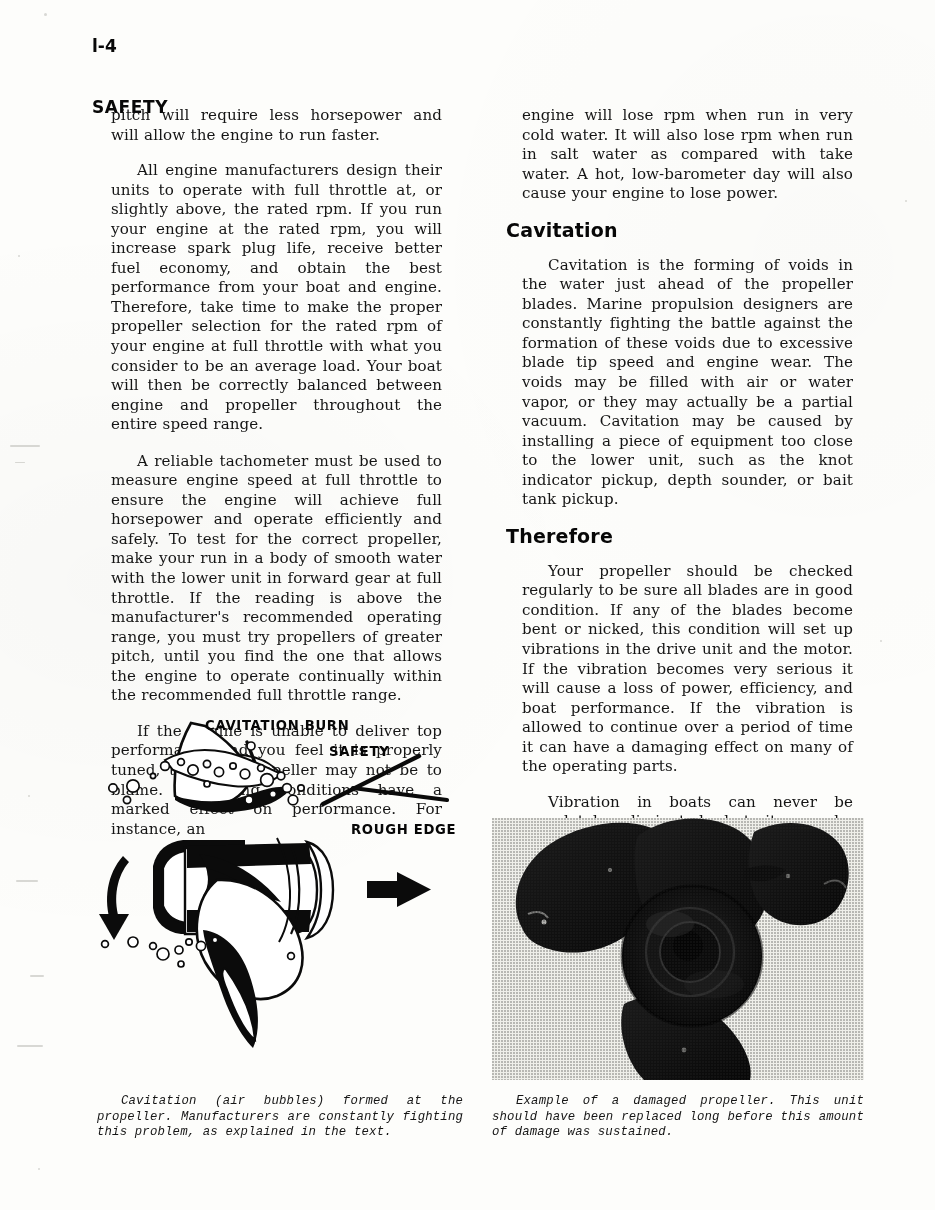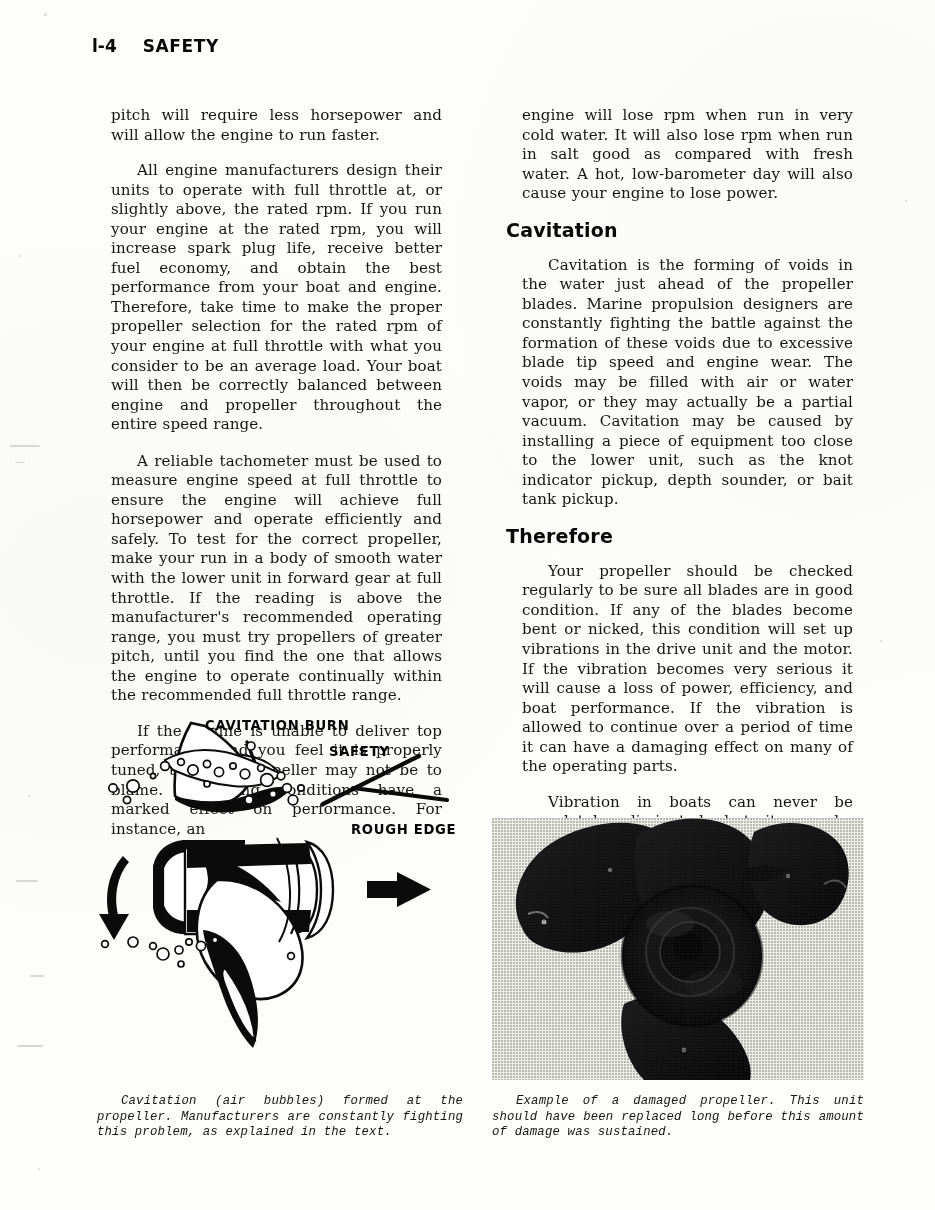--- a/index.html
+++ b/index.html
@@ -21,22 +21,23 @@
   }
   
   .speck{position:absolute;background:#b9b9b4;border-radius:50%;opacity:.55;}
 
   
   .runhead{
     position:absolute;left:92px;top:36px;
     font-family:"DejaVu Sans", sans-serif;
     font-weight:bold;font-size:17px;letter-spacing:.6px;
     color:#080808;
-    display:flex;align-items:baseline;gap:26px;
+    display:flex;align-items:baseline;gap:41px;
     white-space:pre;
+    flex-direction:column;
   }
   .runhead .folio{letter-spacing:0px;}
 
   
   .col{
     position:absolute;top:90px;width:363px;
     font-size:15.1px;line-height:19.55px;
     text-align:justify;
     text-justify:inter-word;
     color:#151515;
@@ -123,21 +124,21 @@
   </div>
 
   <div class="col left">
     <p class="noind">pitch will require less horsepower and will allow the engine to run faster.</p>
     <p>All engine manufacturers design their units to operate with full throttle at, or slightly above, the rated rpm. If you run your engine at the rated rpm, you will increase spark plug life, receive better fuel economy, and obtain the best performance from your boat and engine. Therefore, take time to make the proper propeller selection for the rated rpm of your engine at full throttle with what you consider to be an average load. Your boat will then be correctly balanced between engine and propeller throughout the entire speed range.</p>
     <p class="gap">A reliable tachometer must be used to measure engine speed at full throttle to ensure the engine will achieve full horsepower and operate efficiently and safely. To test for the correct propeller, make your run in a body of smooth water with the lower unit in forward gear at full throttle. If the reading is above the manufacturer's recommended operating range, you must try propellers of greater pitch, until you find the one that allows the engine to operate continually within the recommended full throttle range.</p>
     <p>If the engine is unable to deliver top performance and you feel it is properly tuned, then the propeller may not be to blame. Operating conditions have a marked effect on performance. For instance, an</p>
   </div>
 
   <div class="col right">
-    <p class="noind">engine will lose rpm when run in very cold water. It will also lose rpm when run in salt good as compared with fresh water. A hot, low-barometer day will also cause your engine to lose power.</p>
+    <p class="noind">engine will lose rpm when run in very cold water. It will also lose rpm when run in salt water as compared with take water. A hot, low-barometer day will also cause your engine to lose power.</p>
 
     <h3 class="sect">Cavitation</h3>
     <p>Cavitation is the forming of voids in the water just ahead of the propeller blades. Marine propulsion designers are constantly fighting the battle against the formation of these voids due to excessive blade tip speed and engine wear. The voids may be filled with air or water vapor, or they may actually be a partial vacuum. Cavitation may be caused by installing a piece of equipment too close to the lower unit, such as the knot indicator pickup, depth sounder, or bait tank pickup.</p>
 
     <h3 class="sect">Therefore</h3>
     <p>Your propeller should be checked regularly to be sure all blades are in good condition. If any of the blades become bent or nicked, this condition will set up vibrations in the drive unit and the motor. If the vibration becomes very serious it will cause a loss of power, efficiency, and boat performance. If the vibration is allowed to continue over a period of time it can have a damaging effect on many of the operating parts.</p>
     <p>Vibration in boats can never be completely eliminated, but it can be reduced by keeping all parts in good working condition and through proper maintenance and lubrication. Vibration can also be reduced in</p>
   </div>
 
   <div class="figure" style="left:95px;top:718px;width:370px;height:350px;">

